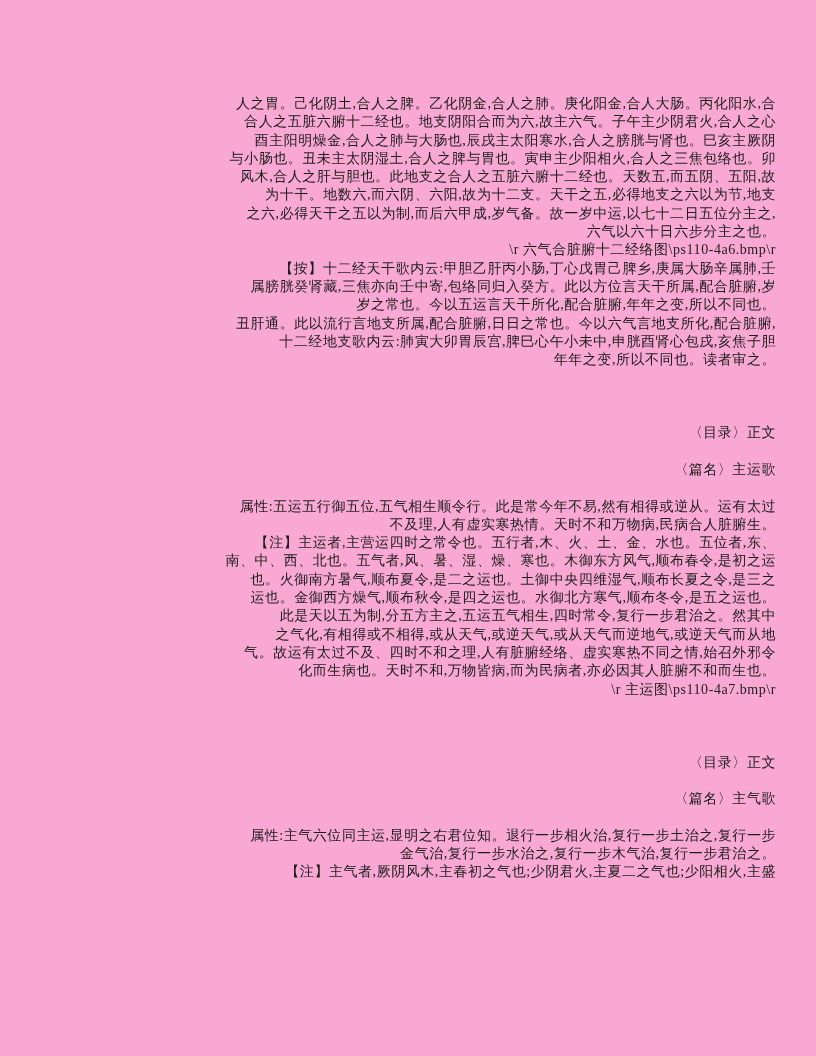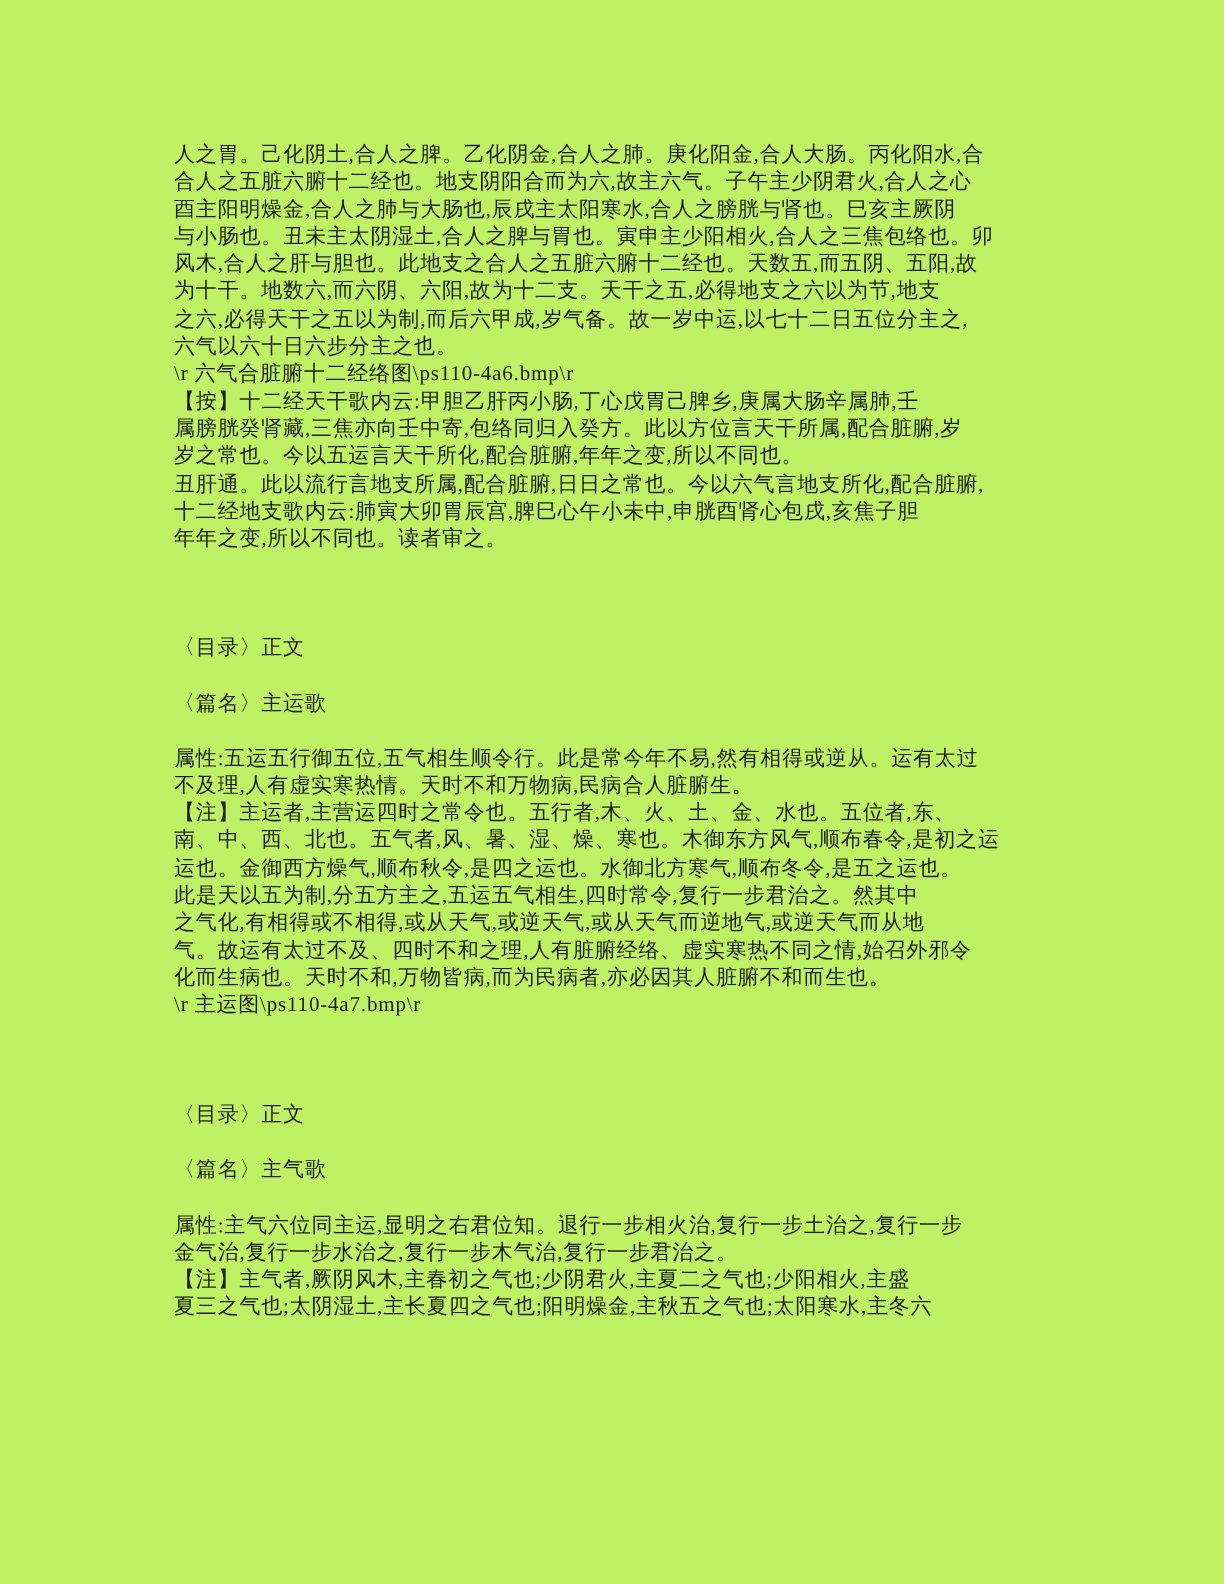--- a/index.html
+++ b/index.html
@@ -10,21 +10,22 @@
   body {
     width: 816px;
     height: 1056px;
     position: relative;
     overflow: hidden;
     font-family: "Liberation Serif", "DejaVu Serif", serif;
   }
   .page {
     position: absolute;
     inset: 0;
-    background: #bef264;
+    background: #f9a8d4;
+    text-align: right;
   }
   .text-col {
     position: absolute;
     left: 116px;
     top: 95px;
     width: 660px;
     font-size: 14px;
     line-height: 18.3px;
     letter-spacing: 0.55px;
     color: #1c1c1c;
@@ -61,32 +62,32 @@
     <div class="sp3"></div>
 
     <div class="line">〈目录〉正文</div>
     <div class="sp1"></div>
     <div class="line">〈篇名〉主运歌</div>
     <div class="sp1"></div>
     <div class="line">属性:五运五行御五位,五气相生顺令行。此是常今年不易,然有相得或逆从。运有太过</div>
     <div class="line">不及理,人有虚实寒热情。天时不和万物病,民病合人脏腑生。</div>
     <div class="line">【注】主运者,主营运四时之常令也。五行者,木、火、土、金、水也。五位者,东、</div>
     <div class="line">南、中、西、北也。五气者,风、暑、湿、燥、寒也。木御东方风气,顺布春令,是初之运</div>
+    <div class="line">也。火御南方暑气,顺布夏令,是二之运也。土御中央四维湿气,顺布长夏之令,是三之</div>
     <div class="line">运也。金御西方燥气,顺布秋令,是四之运也。水御北方寒气,顺布冬令,是五之运也。</div>
     <div class="line">此是天以五为制,分五方主之,五运五气相生,四时常令,复行一步君治之。然其中</div>
     <div class="line">之气化,有相得或不相得,或从天气,或逆天气,或从天气而逆地气,或逆天气而从地</div>
     <div class="line">气。故运有太过不及、四时不和之理,人有脏腑经络、虚实寒热不同之情,始召外邪令</div>
     <div class="line">化而生病也。天时不和,万物皆病,而为民病者,亦必因其人脏腑不和而生也。</div>
     <div class="line">\r 主运图\ps110-4a7.bmp\r</div>
 
     <div class="sp3"></div>
 
     <div class="line">〈目录〉正文</div>
     <div class="sp1"></div>
     <div class="line">〈篇名〉主气歌</div>
     <div class="sp1"></div>
     <div class="line">属性:主气六位同主运,显明之右君位知。退行一步相火治,复行一步土治之,复行一步</div>
     <div class="line">金气治,复行一步水治之,复行一步木气治,复行一步君治之。</div>
     <div class="line">【注】主气者,厥阴风木,主春初之气也;少阴君火,主夏二之气也;少阳相火,主盛</div>
-    <div class="line">夏三之气也;太阴湿土,主长夏四之气也;阳明燥金,主秋五之气也;太阳寒水,主冬六</div>
 
   </div>
 </div>
 
 </body></html>

